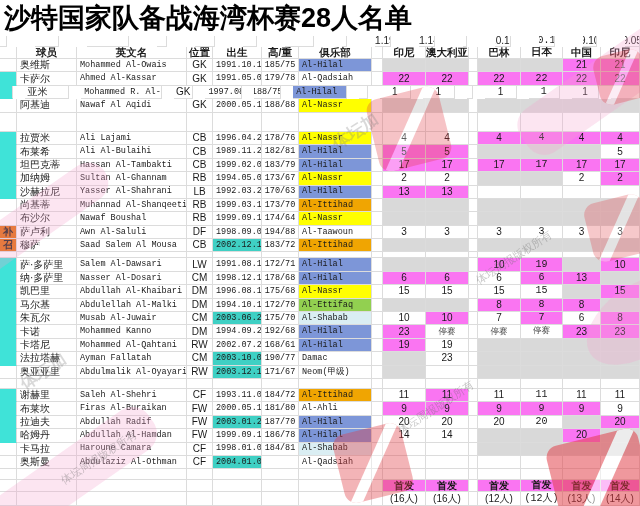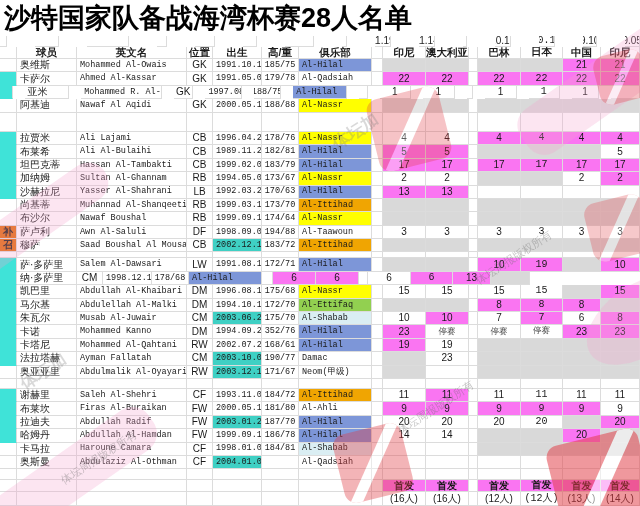--- a/index.html
+++ b/index.html
@@ -289,21 +289,21 @@
         <div class="cell w-cap">3</div>
         <div class="cell w-gb"></div>
         <div class="cell w-cap">3</div>
         <div class="cell w-c3">3</div>
         <div class="cell w-c4">3</div>
         <div class="cell w-c5">3</div>
       </div>
       <div class="row" style="height: 13.4px;">
         <div class="cell w-m bold" style="background: rgb(226, 107, 10);">召</div>
         <div class="cell w-name al">穆萨</div>
-        <div class="cell w-en al mono">Saad Boushal Al Mousa</div>
+        <div class="cell w-en al mono">Saad Salem Al Mousa</div>
         <div class="cell w-pos">CB</div>
         <div class="cell w-birth al mono" style="background: rgb(63, 208, 196);">2002.12.10</div>
         <div class="cell w-hw mono">183/72</div>
         <div class="cell w-club al mono" style="background: rgb(240, 165, 2);">Al-Ittihad</div>
         <div class="cell w-ga"></div>
         <div class="cell w-cap" style="background: rgb(217, 217, 217);"></div>
         <div class="cell w-cap" style="background: rgb(217, 217, 217);"></div>
         <div class="cell w-gb"></div>
         <div class="cell w-cap" style="background: rgb(217, 217, 217);"></div>
         <div class="cell w-c3" style="background: rgb(217, 217, 217);"></div>
@@ -340,20 +340,21 @@
         <div class="cell w-cap" style="background: rgb(217, 217, 217);"></div>
         <div class="cell w-gb"></div>
         <div class="cell w-cap" style="background: rgb(250, 117, 242);">10</div>
         <div class="cell w-c3" style="background: rgb(250, 117, 242);">19</div>
         <div class="cell w-c4" style="background: rgb(217, 217, 217);"></div>
         <div class="cell w-c5" style="background: rgb(250, 117, 242);">10</div>
       </div>
       <div class="row" style="height: 13.4px;">
         <div class="cell w-m" style="background: rgb(63, 227, 216); border-bottom-color: rgb(63, 227, 216);"></div>
         <div class="cell w-name al">纳·多萨里</div>
+        <div class="cell w-en al mono">Nasser Al-Dosari</div>
         <div class="cell w-pos">CM</div>
         <div class="cell w-birth al mono">1998.12.19</div>
         <div class="cell w-hw mono">178/68</div>
         <div class="cell w-club al mono" style="background: rgb(125, 150, 216);">Al-Hilal</div>
         <div class="cell w-ga"></div>
         <div class="cell w-cap" style="background: rgb(250, 117, 242);">6</div>
         <div class="cell w-cap" style="background: rgb(250, 117, 242);">6</div>
         <div class="cell w-gb"></div>
         <div class="cell w-cap">6</div>
         <div class="cell w-c3" style="background: rgb(250, 117, 242);">6</div>
@@ -410,21 +411,21 @@
         <div class="cell w-c3" style="background: rgb(250, 117, 242);">7</div>
         <div class="cell w-c4">6</div>
         <div class="cell w-c5" style="background: rgb(250, 117, 242);">8</div>
       </div>
       <div class="row" style="height: 13.4px;">
         <div class="cell w-m" style="background: rgb(63, 227, 216); border-bottom-color: rgb(63, 227, 216);"></div>
         <div class="cell w-name al">卡诺</div>
         <div class="cell w-en al mono">Mohammed Kanno</div>
         <div class="cell w-pos">DM</div>
         <div class="cell w-birth al mono">1994.09.22</div>
-        <div class="cell w-hw mono">352/76</div>
+        <div class="cell w-hw mono">192/68</div>
         <div class="cell w-club al mono" style="background: rgb(125, 150, 216);">Al-Hilal</div>
         <div class="cell w-ga"></div>
         <div class="cell w-cap" style="background: rgb(250, 117, 242);">23</div>
         <div class="cell w-cap small">停赛</div>
         <div class="cell w-gb"></div>
         <div class="cell w-cap small">停赛</div>
         <div class="cell w-c3 small">停赛</div>
         <div class="cell w-c4" style="background: rgb(250, 117, 242);">23</div>
         <div class="cell w-c5" style="background: rgb(250, 117, 242);">23</div>
       </div>

